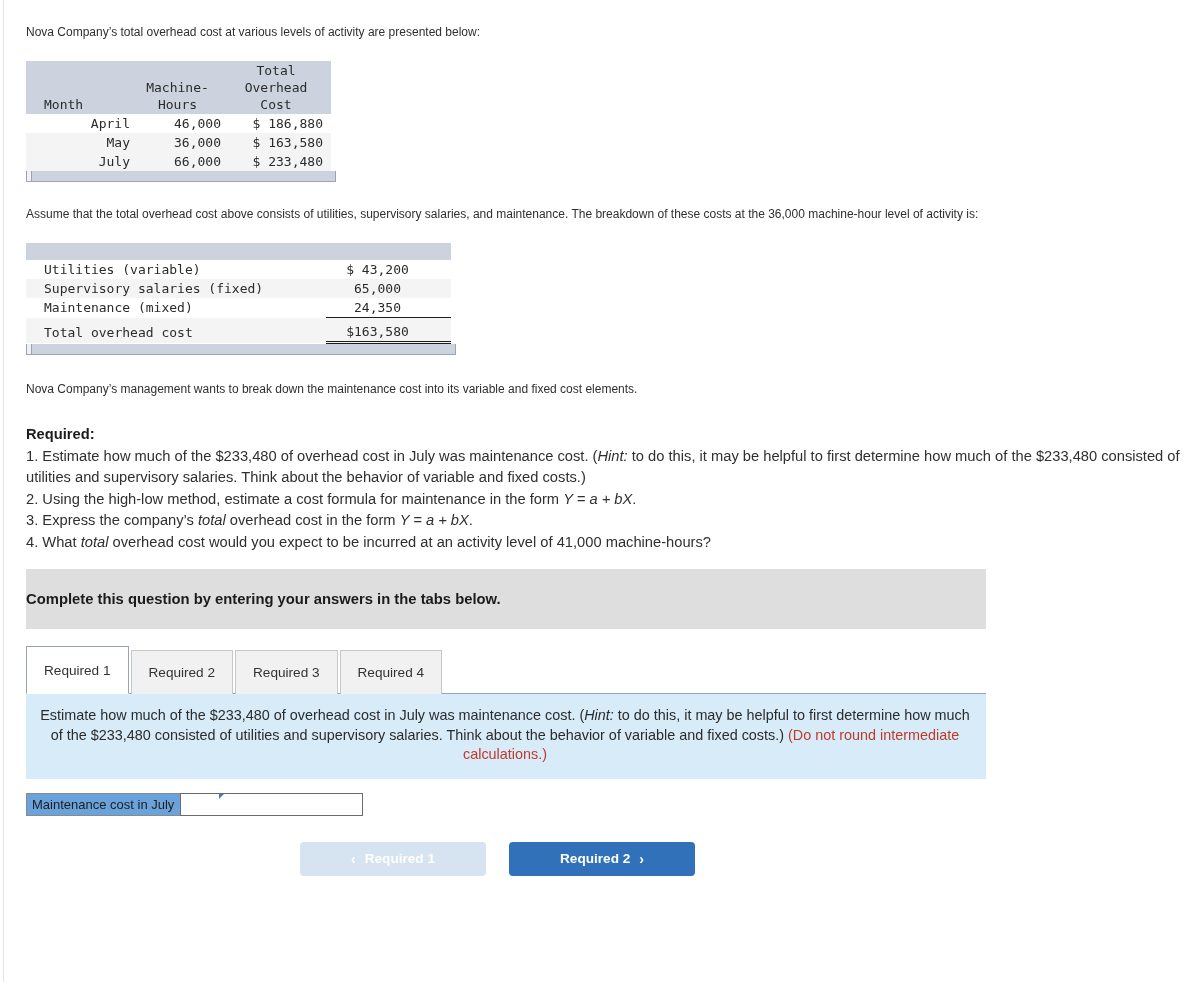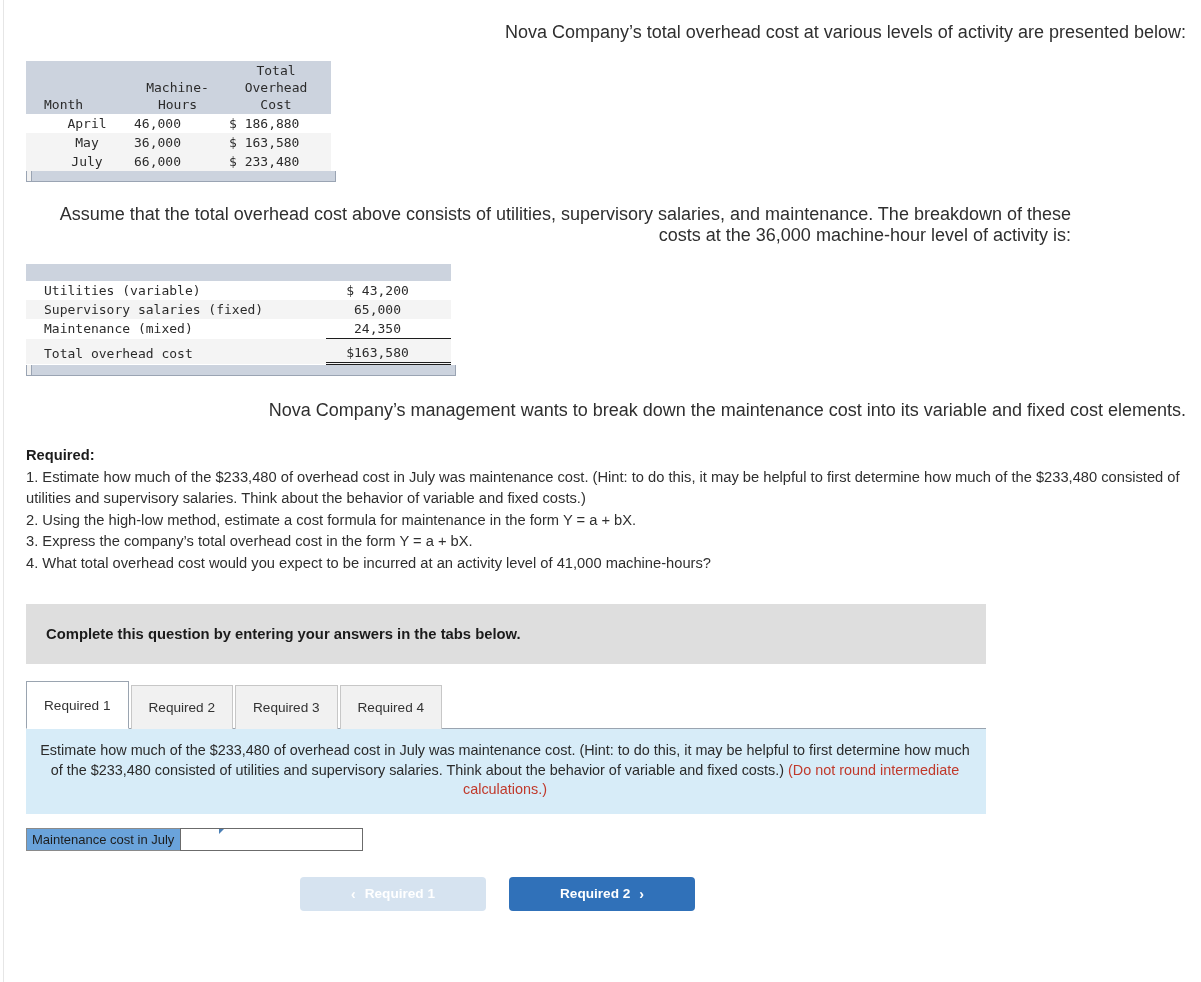--- a/index.html
+++ b/index.html
@@ -25,24 +25,23 @@
   }
   .wrap {
     position: absolute;
     left: 26px;
     top: 0;
     width: 1160px;
   }
 
   
   .para {
-    font-size: 18px;
+    font-size: 12px;
     line-height: 21px;
     color: #2f2f2f;
-    text-align: right;
   }
   .p-intro { margin-top: 22px; }
   .p-assume { margin-top: 22px; width: 1045px; }
   .p-mgmt { margin-top: 24px; }
 
   
   .tbl-block { margin-top: 18px; position: relative; }
   .tbl {
     border-collapse: collapse;
     font-family: "DejaVu Sans Mono", "Liberation Mono", monospace;
@@ -63,22 +62,22 @@
     line-height: 17px;
     font-weight: normal;
   }
   .tbl-hdr-band th.lead { text-align: left; padding-left: 18px; }
   .row-alt td { background: #f4f4f4; }
   .row-white td { background: #ffffff; }
   .tbl td {
     line-height: 19px;
     padding: 0 8px 0 0;
   }
-  .tbl td.lead { text-align: center; padding-left: 18px; padding-right: 4px; }
-  .tbl td.num  { }
+  .tbl td.lead { text-align: right; padding-left: 18px; padding-right: 4px; }
+  .tbl td.num  { text-align: right; }
   .scrollbar {
     height: 11px;
     background: #ccd3de;
     border: 1px solid #9aa4b3;
     border-top: none;
     box-sizing: border-box;
   }
   .scroll-nub {
     width: 5px; height: 100%;
     background: #f1f1f1;
@@ -103,31 +102,30 @@
   .rule-top { border-top: 1px solid #1d1d1d !important; }
   .dbl-under {
     border-bottom: 3px double #1d1d1d !important;
   }
   #table2-bar { width: 430px; }
 
   
   .req-block { margin-top: 24px; font-size: 14.7px; line-height: 21.5px; color: #2f2f2f; }
   .req-title { font-weight: bold; color: #1c1c1c; }
   .req-line { }
-  .ital { }
+  .ital { font-style: italic; }
 
   
   .banner {
-    margin-top: 30px;
+    margin-top: 16px;
     width: 960px;
     height: 60px;
     background: #dedede;
     display: flex;
     align-items: center;
-    padding-left: 20px;
     box-sizing: border-box;
   }
   .banner-text {
     font-size: 14.8px;
     font-weight: bold;
     color: #1b1b1b;
   }
 
   
   .tabbar {

